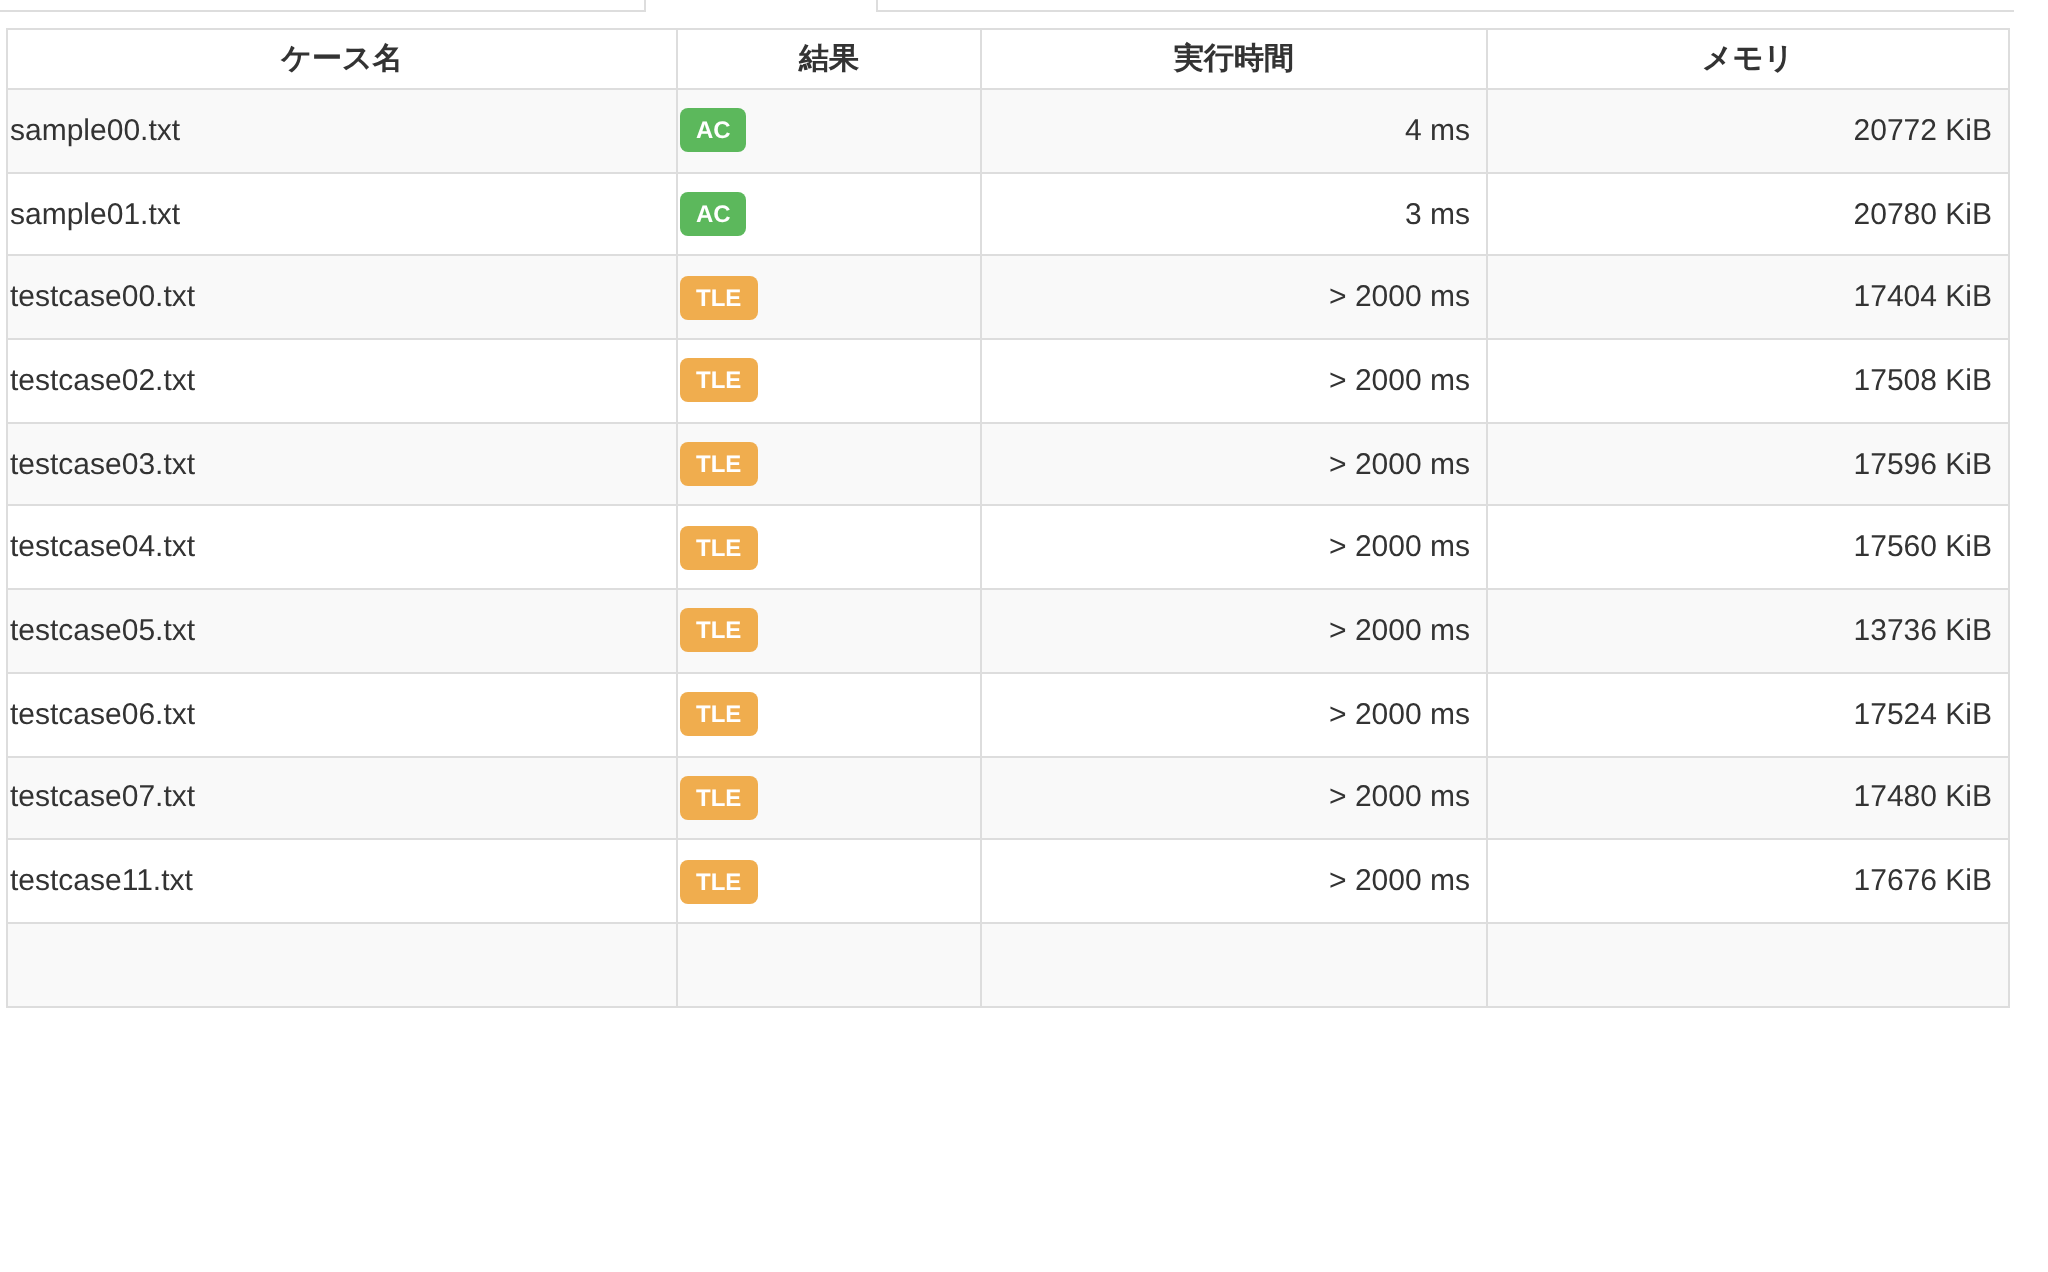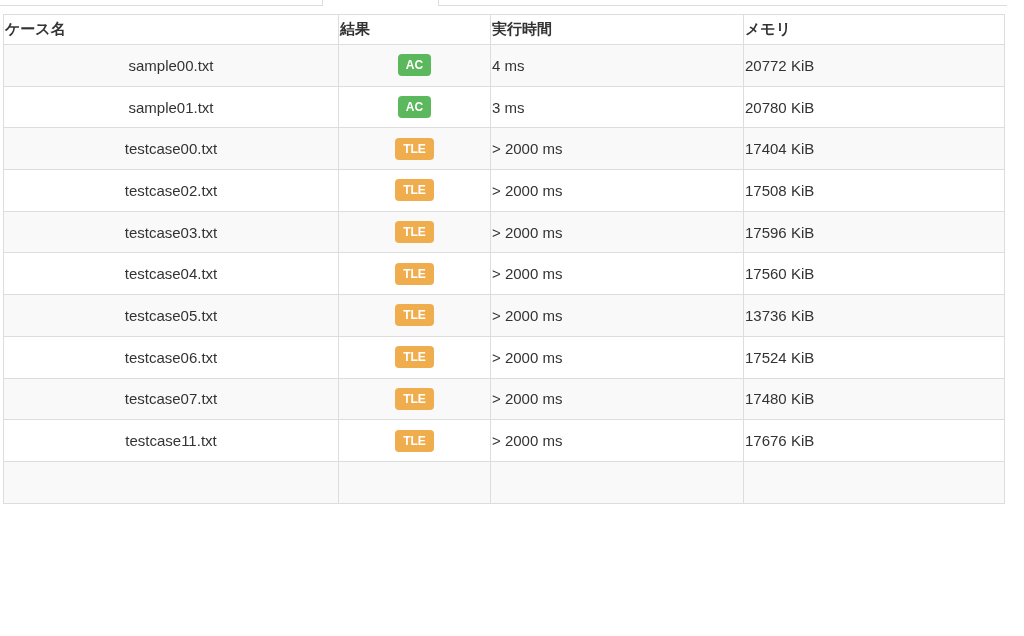--- a/index.html
+++ b/index.html
@@ -19,24 +19,24 @@
   }
   
   table.judge {
     position: absolute; top: 14px; left: 3px; width: 1001px;
     border-collapse: collapse; table-layout: fixed; font-size: 15px;
   }
   .judge th, .judge td { border: 1px solid #ddd; vertical-align: middle; }
   .judge thead tr { height: 30px; }
   .judge tbody tr { height: 41.7px; }
   .judge tbody tr:nth-child(odd) { background: #f9f9f9; }
-  .judge th { font-weight: bold; text-align: left; font-size: 15px; color: #333; }
-  td.c-name  { text-align: center; }
-  td.c-result{ text-align: center; }
-  td.c-time, td.c-mem { padding-right: 8px; }
+  .judge th { font-weight: bold; text-align: center; font-size: 15px; color: #333; }
+  td.c-name  { }
+  td.c-result{ }
+  td.c-time, td.c-mem { text-align: right; padding-right: 8px; }
   .badge {
     display: inline-block; color: #fff; font-weight: bold; font-size: 12px;
     line-height: 1; padding: 5px 8px; border-radius: 4px; vertical-align: middle;
   }
 </style>
 </head>
 <body>
 
 <div class="tabbar">
   <div class="tab-active"></div>

